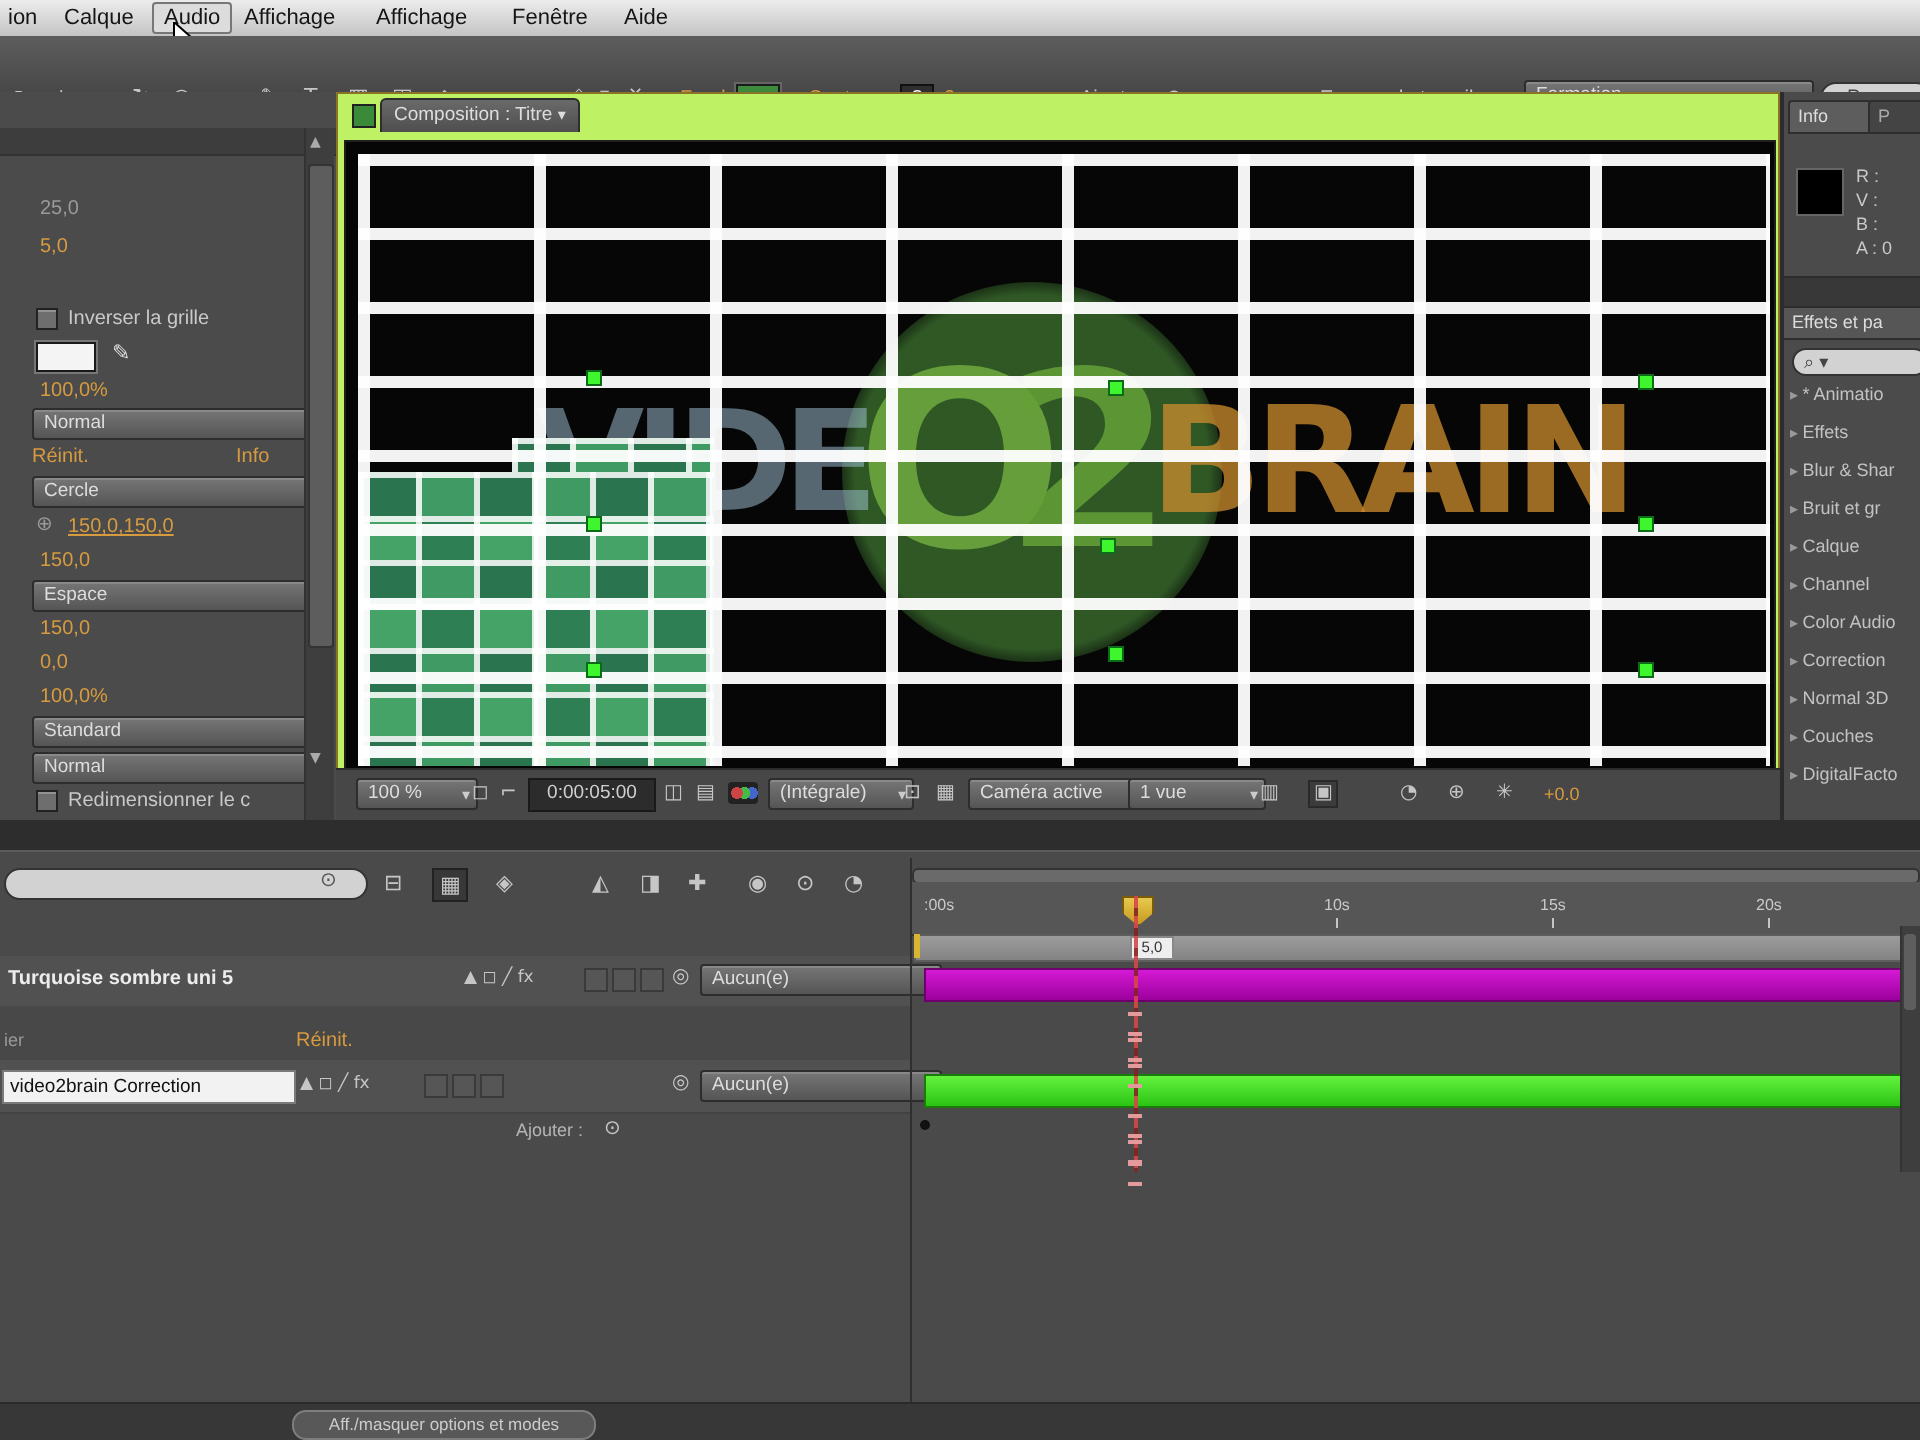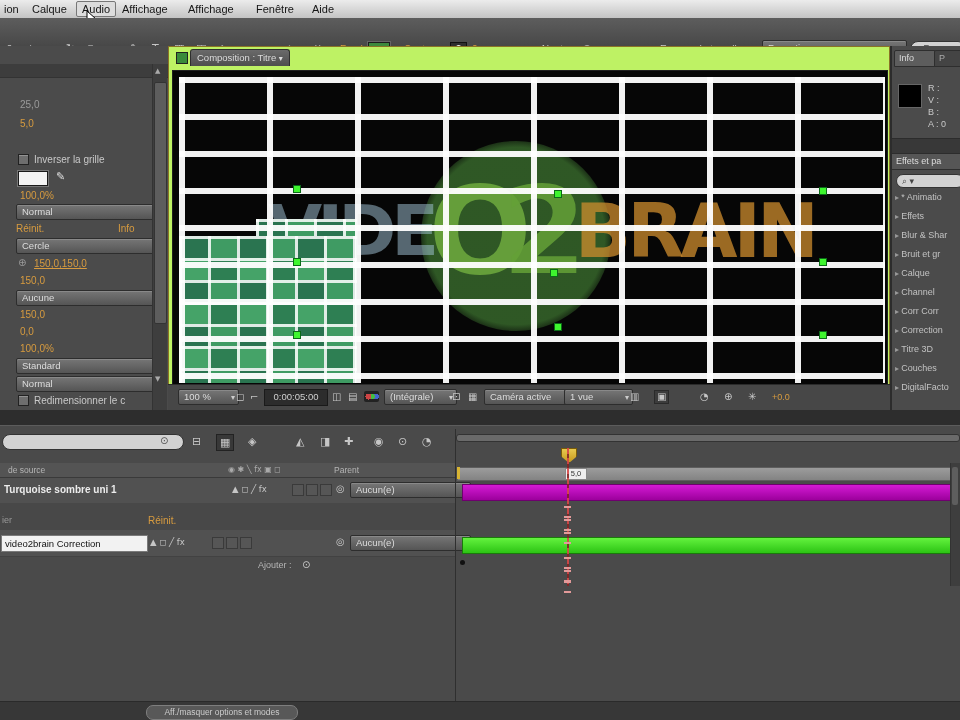--- a/index.html
+++ b/index.html
@@ -98,21 +98,21 @@
 
   <span class="a tx or" style="left:16px;top:178px">Réinit.</span>
   <span class="a tx or" style="left:118px;top:178px">Info</span>
 
   <div class="a dd" style="left:16px;top:192px;width:124px;height:14px"><span>Cercle</span></div>
 
   <span class="a ic" style="left:18px;top:212px;font-size:10px;color:#999">⊕</span>
   <span class="a tx or u" style="left:34px;top:213px">150,0,150,0</span>
 
   <span class="a tx or" style="left:20px;top:230px">150,0</span>
-  <div class="a dd" style="left:16px;top:244px;width:124px;height:14px"><span>Aucune</span></div>
+  <div class="a dd" style="left:16px;top:244px;width:124px;height:14px"><span>Espace</span></div>
 
   <span class="a tx or" style="left:20px;top:264px">150,0</span>
   <span class="a tx or" style="left:20px;top:281px">0,0</span>
   <span class="a tx or" style="left:20px;top:298px">100,0%</span>
 
   <div class="a dd" style="left:16px;top:312px;width:124px;height:14px"><span>Standard</span></div>
   <div class="a dd" style="left:16px;top:330px;width:124px;height:14px"><span>Normal</span></div>
 
   <div class="a chk" style="left:18px;top:349px"></div>
   <span class="a tx" style="left:34px;top:350px">Redimensionner le c</span>
@@ -193,23 +193,23 @@
   <span class="a tx" style="left:36px;top:74px;font-size:9px">A : 0</span>
   <div class="a" style="left:0;top:92px;width:70px;height:14px;background:#383838;border-top:1px solid #2c2c2c;border-bottom:1px solid #2c2c2c"></div>
   <div class="a" style="left:0;top:108px;width:70px;height:15px;background:#565656;border-bottom:1px solid #2e2e2e;color:#ddd;font-size:9px;line-height:14px;padding-left:4px;overflow:hidden;white-space:nowrap">Effets et pa</div>
   <div class="a search" style="left:4px;top:128px;width:56px;height:12px"><span>⌕</span> <span>▾</span></div>
   <span class="a preset-item" style="left:3px;top:146px">* Animatio</span>
   <span class="a preset-item" style="left:3px;top:165px">Effets</span>
   <span class="a preset-item" style="left:3px;top:184px">Blur &amp; Shar</span>
   <span class="a preset-item" style="left:3px;top:203px">Bruit et gr</span>
   <span class="a preset-item" style="left:3px;top:222px">Calque</span>
   <span class="a preset-item" style="left:3px;top:241px">Channel</span>
-  <span class="a preset-item" style="left:3px;top:260px">Corr Corr</span>
+  <span class="a preset-item" style="left:3px;top:260px">Color Audio</span>
   <span class="a preset-item" style="left:3px;top:279px">Correction</span>
-  <span class="a preset-item" style="left:3px;top:298px">Titre 3D</span>
+  <span class="a preset-item" style="left:3px;top:298px">Normal 3D</span>
   <span class="a preset-item" style="left:3px;top:317px">Couches</span>
   <span class="a preset-item" style="left:3px;top:336px">DigitalFacto</span>
 </div>
 
 <div class="a" style="left:0;top:410px;width:960px;height:15px;background:#2d2d2d"></div>
 
 <div class="a" style="left:0;top:425px;width:960px;height:275px;background:#4a4a4a;border-top:1px solid #5c5c5c">
 
   <div class="a search" style="left:2px;top:8px;width:170px;height:14px"></div>
   <span class="a ic" style="left:160px;top:10px;font-size:10px;color:#555">⊙</span>
@@ -217,33 +217,37 @@
   <span class="a ic" style="left:216px;top:8px;padding:2px 3px;border:1px solid #222;background:#383838">▦</span>
   <span class="a ic" style="left:248px;top:10px">◈</span>
   <span class="a ic" style="left:296px;top:10px">◭</span>
   <span class="a ic" style="left:320px;top:10px">◨</span>
   <span class="a ic" style="left:344px;top:10px">✚</span>
   <span class="a ic" style="left:374px;top:10px">◉</span>
   <span class="a ic" style="left:398px;top:10px">⊙</span>
   <span class="a ic" style="left:422px;top:10px">◔</span>
 
   <div class="a" style="left:456px;top:8px;width:502px;height:6px;background:#6a6a6a;border-radius:3px;border:1px solid #333"></div>
+  <div class="a" style="left:456px;top:15px;width:504px;height:26px;background:#565656;border-bottom:1px solid #333">
+    <span class="a tx" style="left:6px;top:8px;font-size:8px">:00s</span>
+    <span class="a tx" style="left:206px;top:8px;font-size:8px">10s</span>
+    <span class="a tx" style="left:314px;top:8px;font-size:8px">15s</span>
+    <span class="a tx" style="left:422px;top:8px;font-size:8px">20s</span>
+    <div class="a tick" style="left:212px;top:18px"></div>
+    <div class="a tick" style="left:320px;top:18px"></div>
+    <div class="a tick" style="left:428px;top:18px"></div>
+  </div>
 
   <div class="a" style="left:457px;top:41px;width:500px;height:12px;background:linear-gradient(#9c9c9c,#838383);border:1px solid #5e5e5e"></div>
   <div class="a" style="left:457px;top:41px;width:3px;height:12px;background:#d8b433"></div>
   <div class="a" style="left:565px;top:42px;width:20px;height:10px;background:#eee;border:1px solid #888;color:#333;font-size:7.5px;line-height:10px;text-align:center">5,0</div>
 
-  <div class="a" style="left:0;top:37px;width:456px;height:14px;background:#545454;border-bottom:1px solid #3a3a3a">
-    <span class="a tx" style="left:8px;top:3px;font-size:8.5px;color:#b5b5b5">de source</span>
-    <span class="a ic" style="left:228px;top:3px;font-size:8px;color:#aaa">◉ ✱ ╲ fx ▣ ◻</span>
-    <span class="a tx" style="left:334px;top:3px;font-size:8.5px;color:#b5b5b5">Parent</span>
-  </div>
 
   <div class="a" style="left:0;top:52px;width:456px;height:25px;background:#515151;border-bottom:1px solid #424242">
-    <span class="a tx" style="left:4px;top:7px;font-weight:bold;color:#ececec">Turquoise sombre uni 1</span>
+    <span class="a tx" style="left:4px;top:7px;font-weight:bold;color:#ececec">Turquoise sombre uni 5</span>
     <span class="a ic" style="left:232px;top:7px;font-size:8.5px">▲ ◻ ╱ fx</span>
     <div class="a faintbox" style="left:292px;top:6px"></div>
     <div class="a faintbox" style="left:306px;top:6px"></div>
     <div class="a faintbox" style="left:320px;top:6px"></div>
     <span class="a ic" style="left:336px;top:6px;font-size:10px">◎</span>
     <div class="a dd" style="left:350px;top:4px;width:100px;height:14px"><span>Aucun(e)</span></div>
   </div>
 
   <div class="a" style="left:462px;top:58px;width:495px;height:15px;background:linear-gradient(#d41ad4,#9c009c);border:1px solid #6e006e"></div>
 

